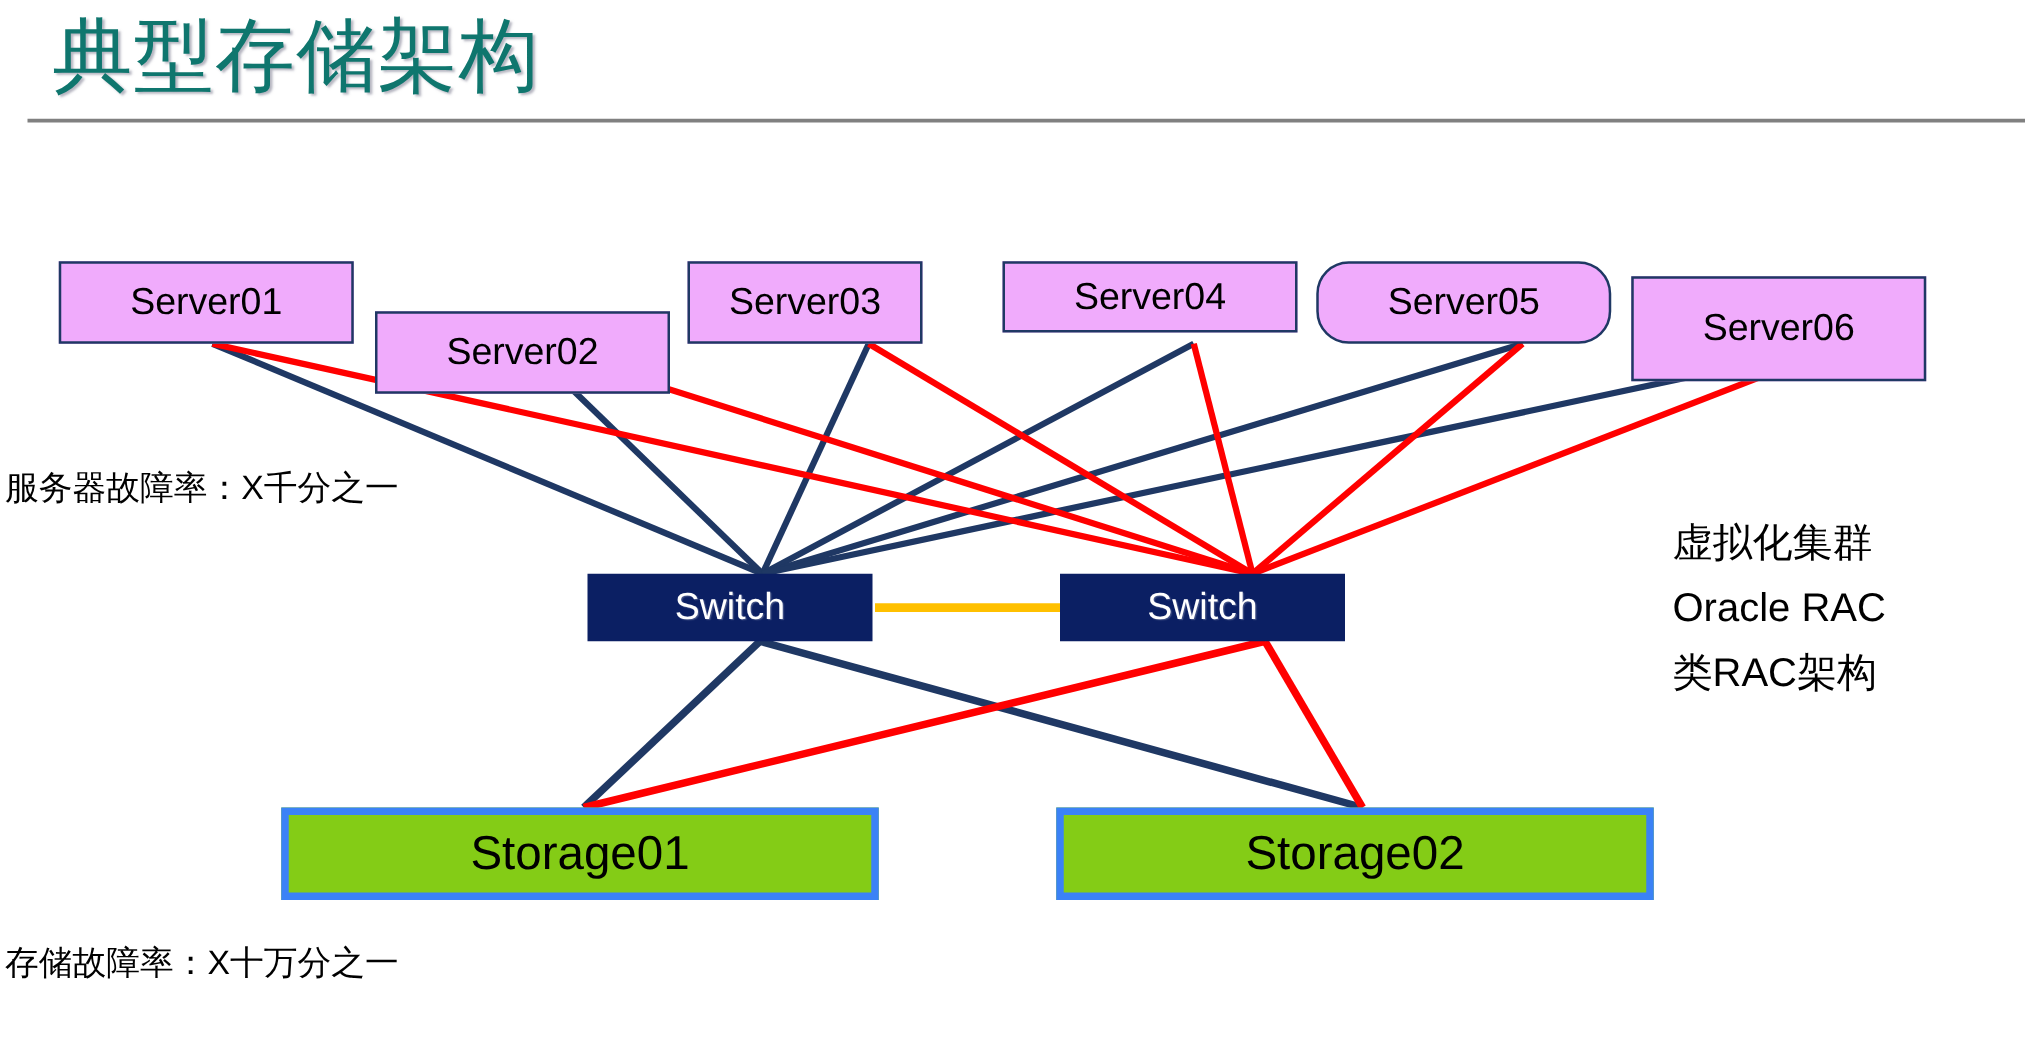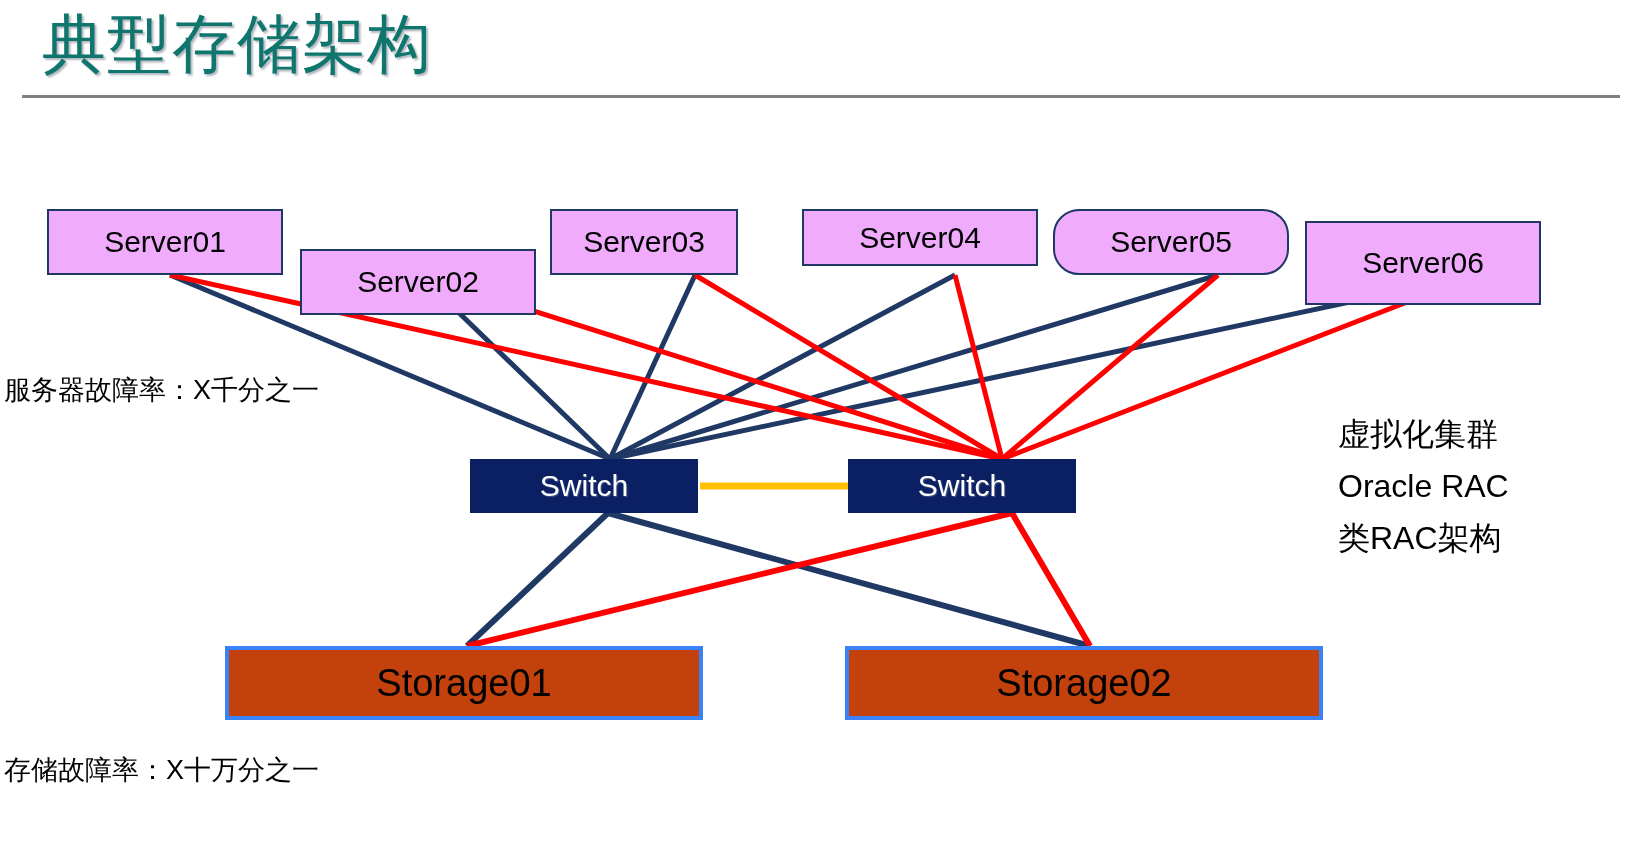--- a/index.html
+++ b/index.html
@@ -65,22 +65,22 @@
   }
   .switch {
     background: #0b1f63;
     border: none;
     color: #ffffff;
     font-size: 30px;
     height: 54px;
     text-shadow: 1px 1px 1px rgba(255,255,255,0.25);
   }
   .storage {
-    background: #c2410c;
-    border: 4px solid #3b82f6;
+    background: #84cc16;
+    border: 6px solid #3b82f6;
     font-size: 38px;
     color: #000000;
     height: 74px;
   }
 
   
   .annotation {
     position: absolute;
     font-size: 27px;
     color: #000000;

